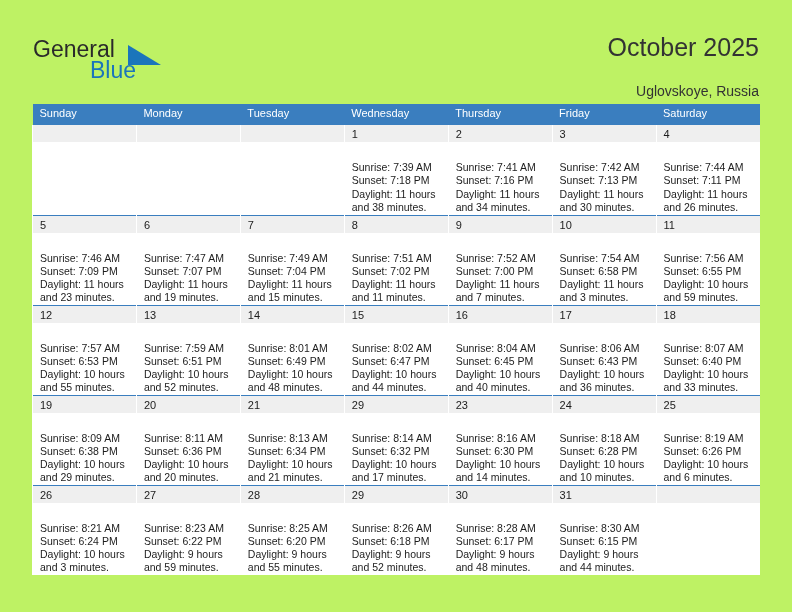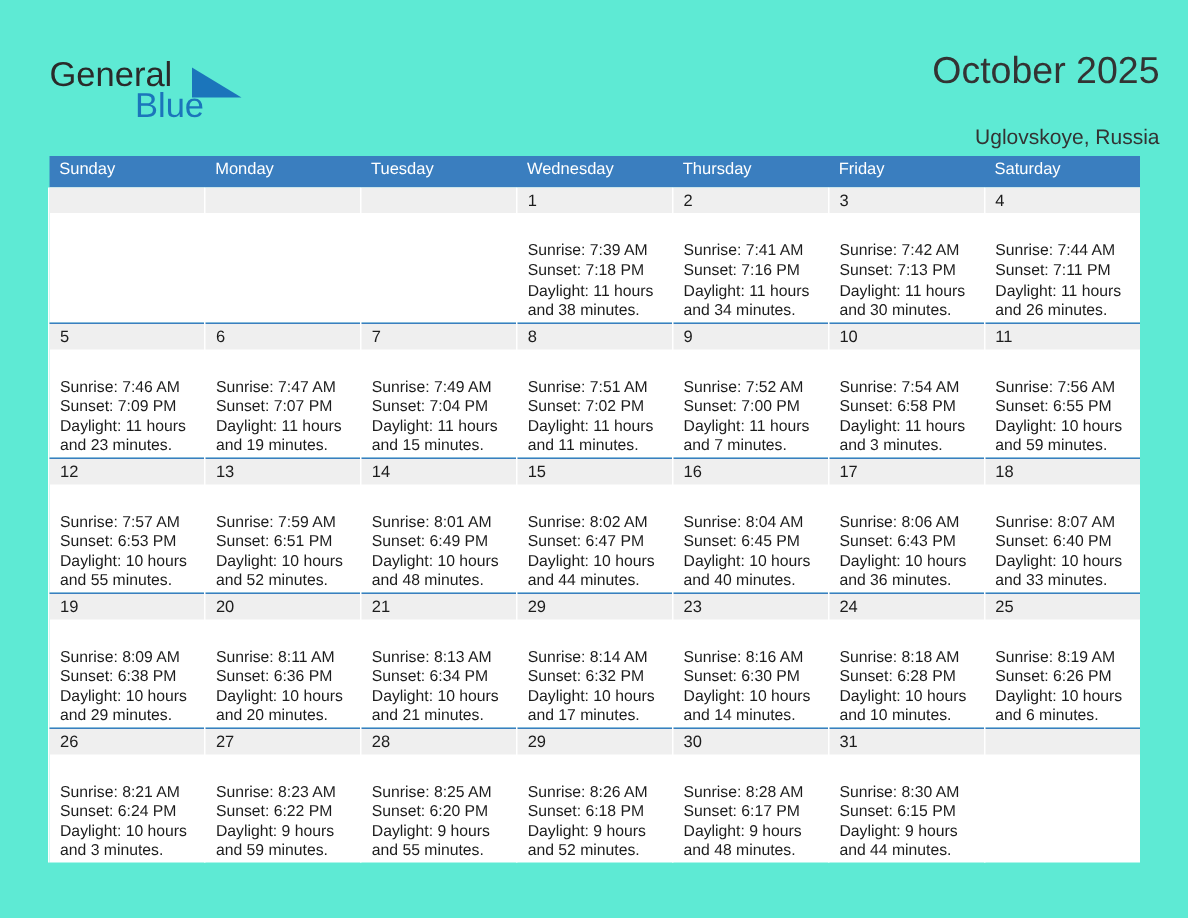--- a/index.html
+++ b/index.html
@@ -8,21 +8,21 @@
     padding: 0;
     width: 792px;
     height: 612px;
     background: #ffffff;
     font-family: "Liberation Sans", sans-serif;
   }
   .page {
     position: relative;
     width: 792px;
     height: 612px;
-    background: #5eead4;
+    background: #bef264;
   }
 
   
   .top-header {
     position: absolute;
     left: 0; top: 0;
     width: 792px;
     height: 100px;
   }
   .brand {
@@ -53,21 +53,21 @@
   .brand-triangle {
     position: absolute;
     left: 95px;
     top: 9px;
     width: 0; height: 0;
     border-left: 33px solid #1b75bb;
     border-top: 20px solid transparent;
   }
   .title-block {
     position: absolute;
-    right: 19px;
+    right: 33px;
     top: 31px;
     text-align: right;
   }
   .cal-title {
     font-size: 25px;
     color: #333333;
     line-height: 32px;
     white-space: nowrap;
   }
   .cal-subtitle {

